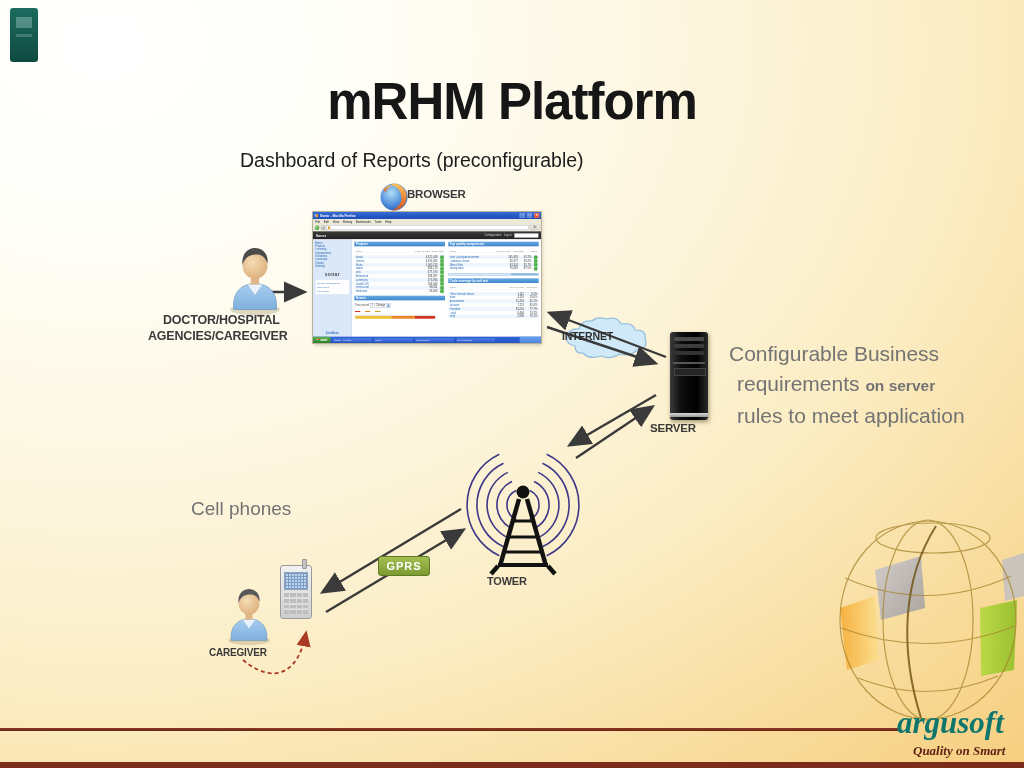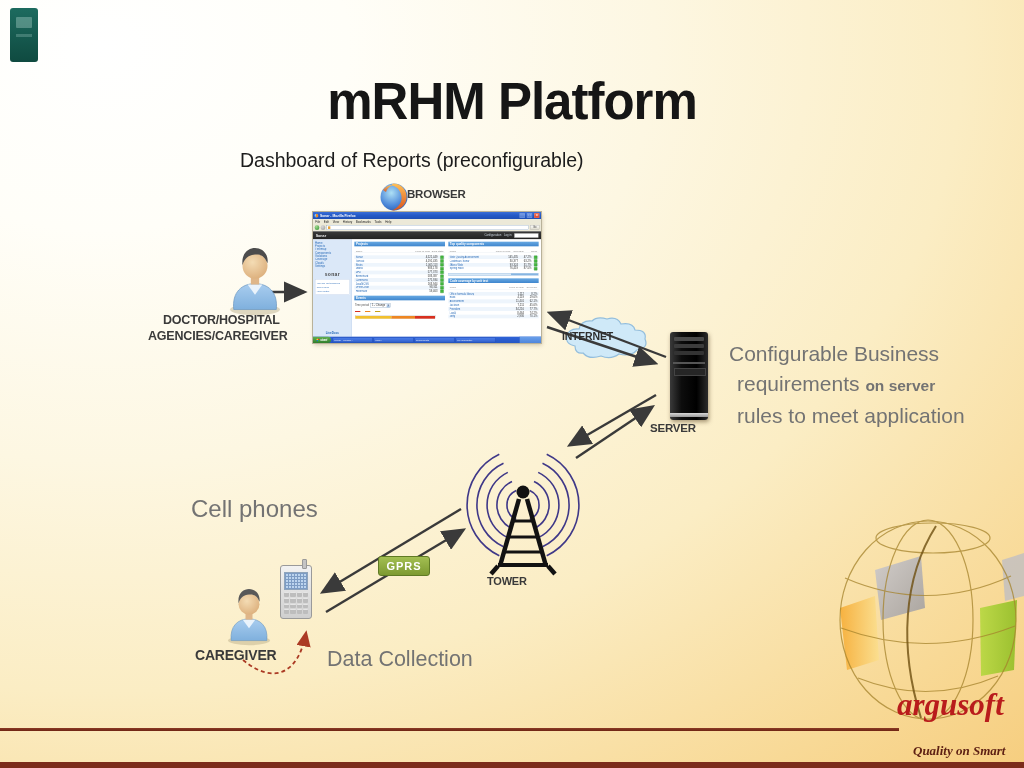--- a/index.html
+++ b/index.html
@@ -23,48 +23,48 @@
   .title{left:0;top:72px;width:1024px;text-align:center;font-size:51px;font-weight:700;letter-spacing:-1px;color:#161616}
   .subtitle{left:240px;top:149px;font-size:19.5px;color:#1c1c1c}
 
   .cap{font-weight:700;color:#3a3a3a;letter-spacing:-0.2px;text-align:left}
   .cap-browser{left:407px;top:188px;width:70px;font-size:11.5px;text-align:left}
   .cap-doc1{left:163px;top:313px;width:160px;font-size:12.5px}
   .cap-doc2{left:148px;top:329px;width:160px;font-size:12.5px}
   .cap-internet{left:562px;top:330px;width:85px;font-size:10.5px;color:#2e2e2e}
   .cap-server{left:650px;top:422px;width:76px;font-size:11.5px}
   .cap-tower{left:487px;top:575px;width:72px;font-size:11px}
-  .cap-caregiver{left:195px;top:647px;width:70px;font-size:14px}
+  .cap-caregiver{left:209px;top:647px;width:70px;font-size:10px}
 
   .txt{font-size:21px;line-height:31px;color:#737373}
   .txt-config{left:729px;top:339px;width:260px;line-height:30px}
   .txt-config .bold-small{font-size:15.5px;font-weight:700}
-  .txt-devices{left:191px;top:492px;width:180px;line-height:33px;font-size:24px}
+  .txt-devices{left:191px;top:492px;width:180px;line-height:33px;font-size:19px}
   .txt-cellular{left:591px;top:511px;width:120px;line-height:32px}
   .txt-decision{left:327px;top:644px;width:200px;line-height:31px;font-size:21.5px}
 
   
   .gprs{left:378px;top:556px;width:50px;height:18px;border-radius:3px;z-index:5;
     background:linear-gradient(#a3bf52,#7d9a31);border:1px solid #5f7a24;
     color:#fff;font-weight:700;font-size:11px;letter-spacing:1px;
     display:flex;align-items:center;justify-content:center}
 
   
   .phone{left:280px;top:565px;width:30px;height:52px;z-index:4;
     background:linear-gradient(#f2f2f2,#cfcfcf);border:1px solid #9a9a9a;border-radius:3px}
   .phone .antenna{position:absolute;right:4px;top:-7px;width:3px;height:8px;background:#c4c4c4;border:1px solid #9a9a9a;border-radius:1px}
   .phone .screen{position:absolute;left:3px;top:6px;width:22px;height:16px;background:#bcd4ee;border:1px solid #8fa4bb;
     background-image:repeating-linear-gradient(0deg,#7d9cc4 0 1px,transparent 1px 3px),repeating-linear-gradient(90deg,#7d9cc4 0 1px,transparent 1px 3px)}
   .phone .keys{position:absolute;left:3px;top:26px;width:24px;height:22px;display:grid;
     grid-template-columns:repeat(4,1fr);grid-template-rows:repeat(4,1fr);gap:1px}
   .phone .keys i{background:#bdbdbd;border-radius:1px;border-top:1px solid #e6e6e6}
 
   
-  .logo-name{left:897px;top:687px;font-family:"Liberation Serif",serif;font-style:italic;font-weight:600;
-    font-size:31px;color:#b91c1c;z-index:6}
+  .logo-name{left:897px;top:705px;font-family:"Liberation Serif",serif;font-style:italic;font-weight:600;
+    font-size:31px;color:#0f766e;z-index:6}
   .logo-tag{left:913px;top:743px;font-family:"Liberation Serif",serif;font-style:italic;font-weight:700;
     font-size:13px;color:#5e2114;z-index:6}
 
   
   .z1{z-index:1}.z2{z-index:2}.z3{z-index:3}.z4{z-index:4}
   svg{display:block}
 
   
   .shot{left:313px;top:212px;width:228px;height:131px;z-index:3;overflow:hidden;
     box-shadow:0 0 0 1px #b9b29a, 1px 2px 4px rgba(120,100,60,.35)}
@@ -560,19 +560,18 @@
   <div>Configurable Business</div>
   <div style="padding-left:8px"><span>requirements </span><span class="bold-small">on server</span></div>
   <div style="padding-left:8px">rules to meet application</div>
 </div>
 <div class="abs txt txt-devices">
   <div>Cell phones</div>
 </div>
 <div class="abs txt txt-cellular">
 </div>
 <div class="abs txt txt-decision">
-  <div>Data Collection</div>
 </div>
 
 <div class="abs rule"></div>
 <div class="abs bottom-strip"></div>
 <div class="abs logo-name">argusoft</div>
 <div class="abs logo-tag">Quality on Smart</div>
 
 </body></html>

